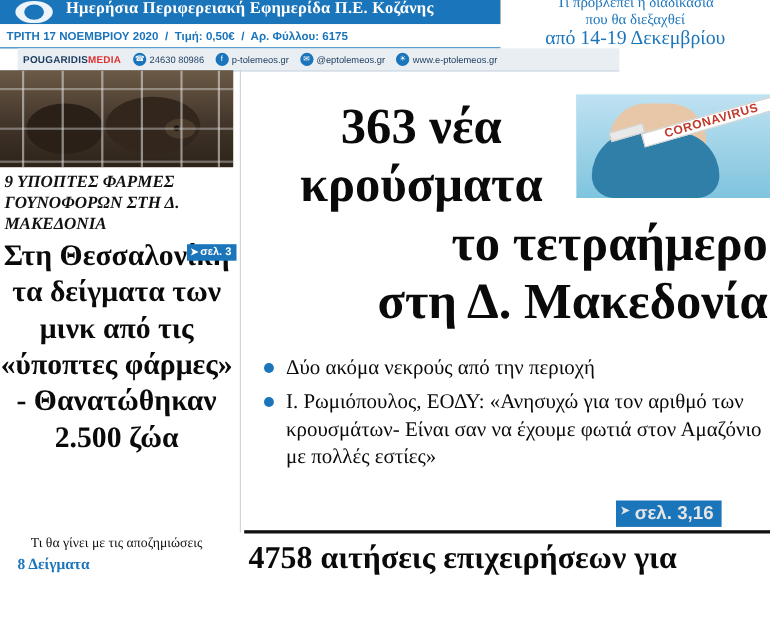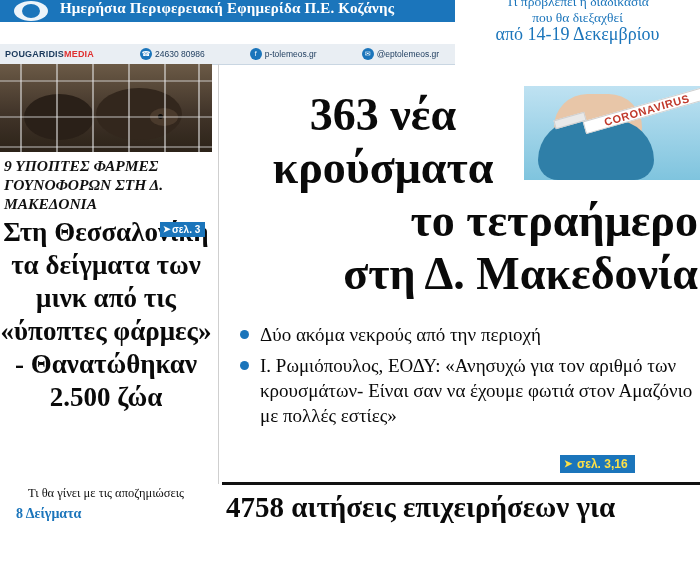--- a/index.html
+++ b/index.html
@@ -96,32 +96,31 @@
     line-height: 22px;
     white-space: nowrap;
     padding-left: 6px;
     box-sizing: border-box;
   }
   .infobar .sep { color:#1b75bb; padding: 0 3px; }
 
   
   .contactbar {
     position: absolute;
-    left: 0; top: 44px;
-    width: 455px;
+    left: 16px; top: 44px;
+    width: 547px;
     height: 20px;
     background: #e9eef3;
     border-bottom: 1px solid #c9d6e2;
     font-family: "Liberation Sans", sans-serif;
     font-size: 8.5px;
     color: #1b3a5c;
     display: flex;
     align-items: center;
     overflow: hidden;
-    gap: 35px;
   }
   .contactbar .brand {
     font-size: 9px;
     font-weight: bold;
     color: #1b3a5c;
     padding: 0 6px 0 5px;
     letter-spacing: .2px;
     white-space: nowrap;
   }
   .contactbar .brand .media { color:#e03030; }
@@ -197,21 +196,21 @@
     width: 212px;
     text-align: center;
     font-family: "Liberation Serif", serif;
     font-weight: bold;
     font-size: 27px;
     line-height: 33px;
     color: #0a0a0a;
   }
   .sel3 {
     position: absolute;
-    left: 160px; top: 222px;
+    left: 170px; top: 222px;
     background: #1b75bb;
     color: #fff;
     font-family: "Liberation Sans", sans-serif;
     font-weight: bold;
     font-size: 10px;
     padding: 2px 5px 2px 12px;
     white-space: nowrap;
   }
   .sel3::before {
     content: "\27A4";
@@ -334,24 +333,24 @@
     left: 2px; top: 8px;
     width: 9px; height: 9px;
     background: #1b75bb;
     border-radius: 50%;
   }
   .bullet.b2 { font-size: 19px; line-height: 25px; }
   .sel316 {
     position: absolute;
     left: 560px; top: 455px;
     background: #1b75bb;
-    color: #fde047;
+    color: #e5e5e5;
     font-family: "Liberation Sans", sans-serif;
     font-weight: bold;
-    font-size: 12px;
+    font-size: 17px;
     padding: 2px 7px 2px 17px;
     white-space: nowrap;
   }
   .sel316::before {
     content: "\27A4";
     position: absolute;
     left: 4px; top: 3px;
     font-size: 10px;
   }
 
@@ -392,20 +391,27 @@
     <div class="masthead-logo-inner"></div>
     <div class="masthead-title">Ημερήσια Περιφερειακή Εφημερίδα Π.Ε. Κοζάνης</div>
   </div>
 
   <div class="masthead-right">
     <span class="l1">Τι προβλέπει η διαδικασία</span>
     <span class="l2">που θα διεξαχθεί</span>
     <span class="l3">από 14-19 Δεκεμβρίου</span>
   </div>
 
+  <div class="infobar">
+    <span>ΤΡΙΤΗ 17 ΝΟΕΜΒΡΙΟΥ 2020</span>
+    <span class="sep">/</span>
+    <span>Τιμή: 0,50€</span>
+    <span class="sep">/</span>
+    <span>Αρ. Φύλλου: 6175</span>
+  </div>
 
   <div class="contactbar">
     <div class="brand">
       <span>POUGARIDIS</span><span class="media">MEDIA</span>
     </div>
     <div class="ci">
       <span class="bub">☎</span>
       <span>24630 80986</span>
     </div>
     <div class="ci">

